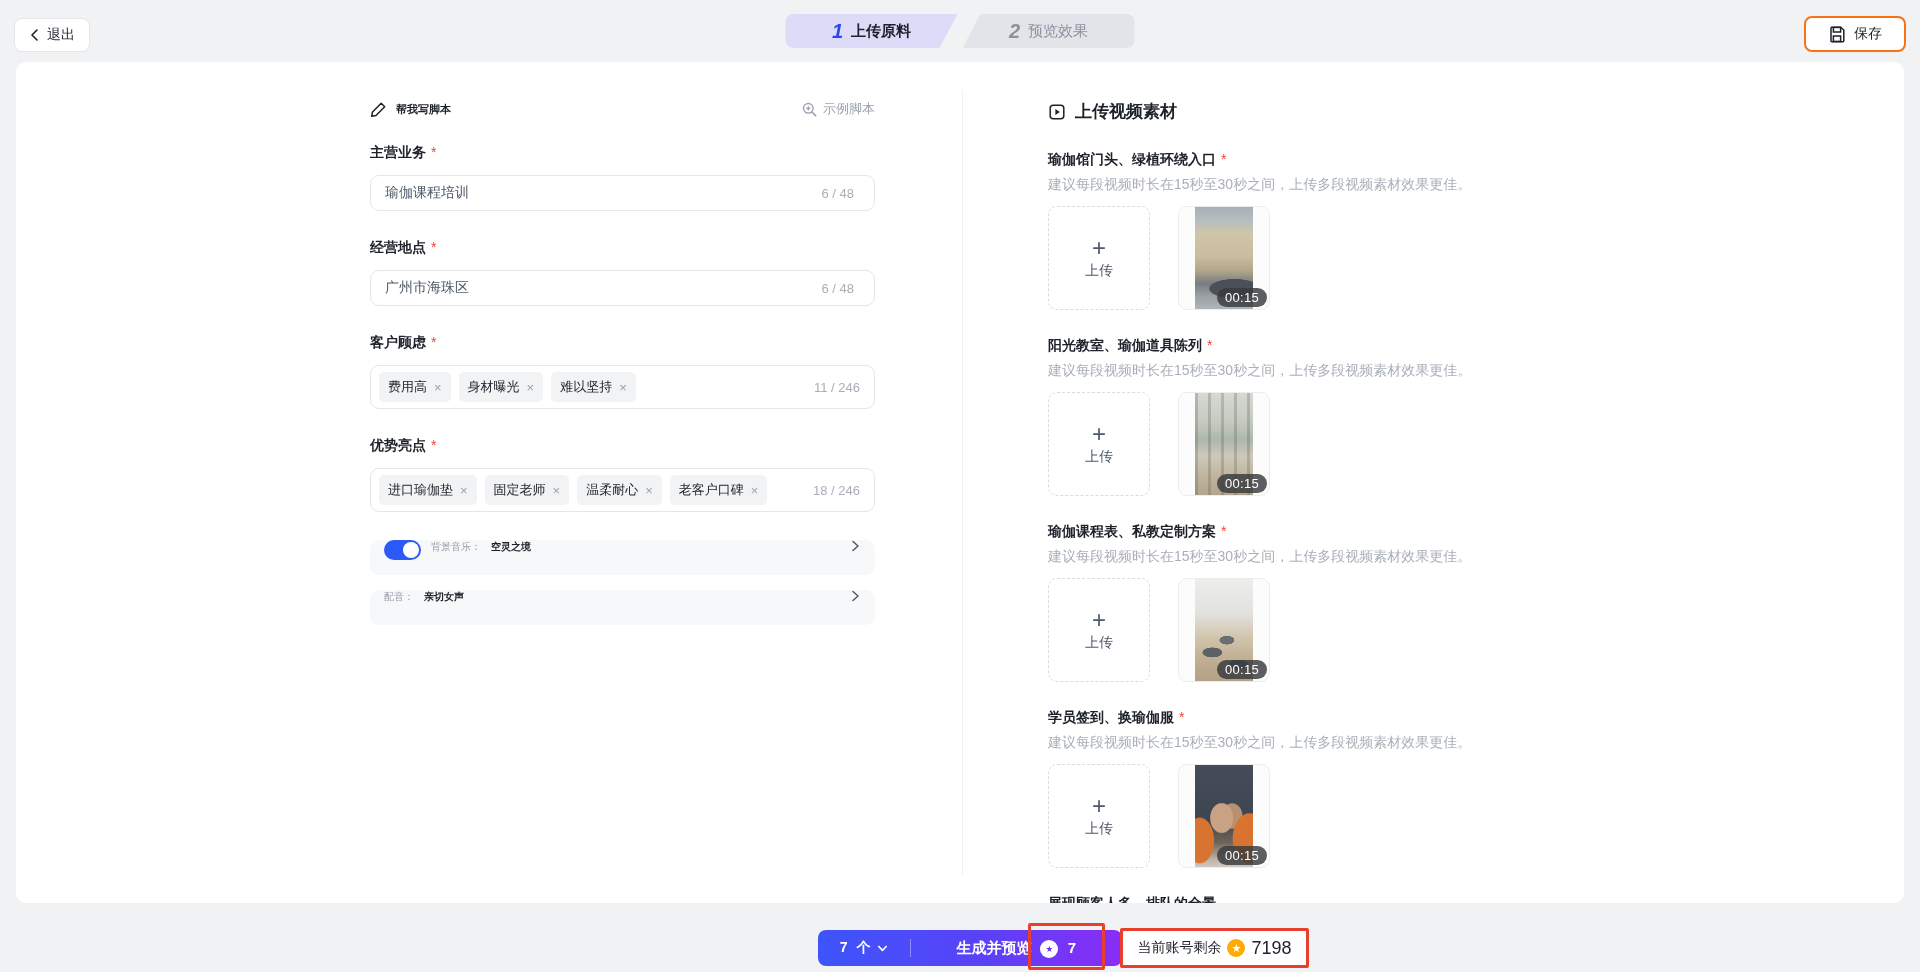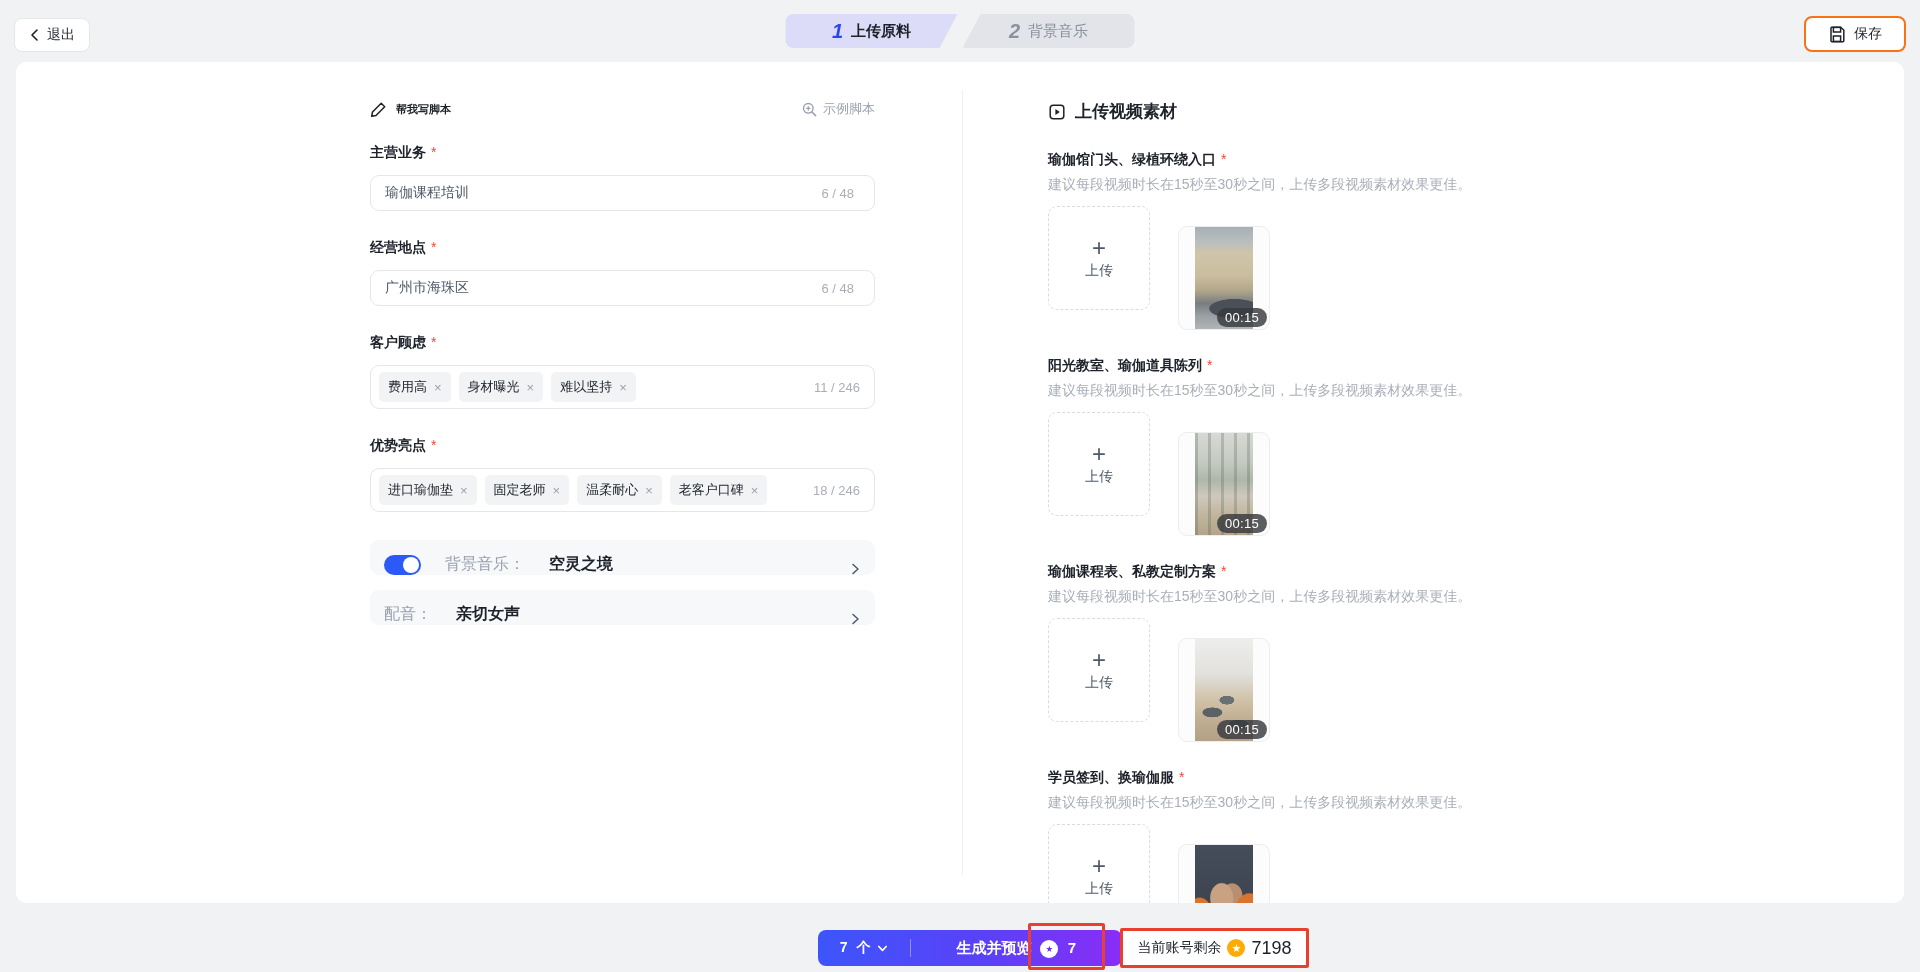--- a/index.html
+++ b/index.html
@@ -57,22 +57,22 @@
   .inputbox.h36 { height:36px; }
   .inputbox.h44 { height:44px; padding:0 8px 0 8px; gap:8px; }
   .inputbox .val { flex:1; }
   .counter { color:#a9aeb8; font-size:13px; margin-left:auto; padding-right:6px; white-space:nowrap; }
   .tag {
     background:#f2f3f5; border-radius:5px; height:30px; display:flex; align-items:center;
     padding:0 9px; gap:7px; font-size:13px; color:#1d2129; white-space:nowrap;
   }
   .tag .x { color:#9aa0ad; font-size:13px; cursor:pointer; }
   .setting-row {
-    background:#f7f8fa; border-radius:9px; height:35px; display:flex; align-items:flex-end;
-    padding:0 14px; gap:24px; font-size:16px; cursor:pointer;
+    background:#f7f8fa; border-radius:9px; height:35px; display:flex; align-items:flex-start;
+    padding:0 14px; gap:10px; font-size:10px; cursor:pointer;
   }
   .setting-row + .setting-row { margin-top:15px; }
   .setting-row .grey { color:#9aa0ad; }
   .setting-row .strong { color:#1d2129; font-weight:600; }
   .setting-row .chev { margin-left:auto; display:flex; }
   .toggle {
     width:37px; height:20px; background:#2b5af8; border-radius:10px; position:relative; cursor:pointer; flex:none;
   }
   .toggle::after {
     content:""; position:absolute; right:2px; top:2px; width:16px; height:16px;
@@ -87,21 +87,21 @@
   .media-row { display:flex; gap:28px; }
   .upbox {
     width:102px; height:104px; border:1px dashed #d8dbe1; border-radius:9px; background:#fff;
     display:flex; flex-direction:column; align-items:center; justify-content:center; gap:2px;
     color:#4e5969; cursor:pointer;
   }
   .upbox .plus { font-size:24px; font-weight:300; line-height:24px; color:#4e5969; }
   .upbox .uplbl { font-size:14px; }
   .vthumb {
     width:92px; height:104px; border:1px solid #ededf0; border-radius:9px; background:#fcfcfd;
-    position:relative; overflow:hidden; cursor:pointer;margin-top:20px;
+    position:relative; overflow:hidden; cursor:pointer;
   }
   .strip { position:absolute; top:0; bottom:0; left:50%; transform:translateX(-50%); width:58px; }
   .strip.t1 { background:
       radial-gradient(42px 16px at 68% 80%, #4b5058 0 58%, rgba(0,0,0,0) 62%),
       linear-gradient(180deg,#a7b0b4 0%,#b6bdbf 13%,#cfc5a9 26%,#cabd9e 48%,#b2a78a 62%,#787d81 75%,#999fa2 87%,#b0b5b7 100%); }
   .strip.t2 { background:
       repeating-linear-gradient(90deg, rgba(86,96,88,.28) 0 3px, rgba(0,0,0,0) 3px 13px),
       linear-gradient(180deg,#d7d9d4 0%,#c6cbc1 28%,#aeb7aa 46%,#cfc9bc 62%,#c1b59d 80%,#b2a58b 100%); }
   .strip.t3 { background:
       radial-gradient(16px 8px at 30% 72%, #5c6166 0 60%, rgba(0,0,0,0) 64%),
@@ -160,21 +160,21 @@
     <span>退出</span>
   </div>
 
   <div class="steps">
     <div class="step step-1">
       <span class="num">1</span>
       <span class="lbl">上传原料</span>
     </div>
     <div class="step step-2">
       <span class="num">2</span>
-      <span class="lbl">背景音乐</span>
+      <span class="lbl">预览效果</span>
     </div>
   </div>
 
   <div class="btn-save">
     <span>
       <svg width="18" height="18" viewBox="0 0 18 18">
           <path d="M3 2.2 h9.5 L15.8 5 v10.8 a.9.9 0 0 1-.9.9 H3.9 a.9.9 0 0 1-.9-.9 V3.1 a.9.9 0 0 1 .9-.9 Z" fill="none" stroke="#1d2129" stroke-width="1.5"></path>
           <rect x="5.4" y="2.4" width="7.2" height="4.6" fill="none" stroke="#1d2129" stroke-width="1.5"></rect>
           <rect x="5.4" y="11" width="7.2" height="5.4" fill="none" stroke="#1d2129" stroke-width="1.5"></rect>
         </svg>

